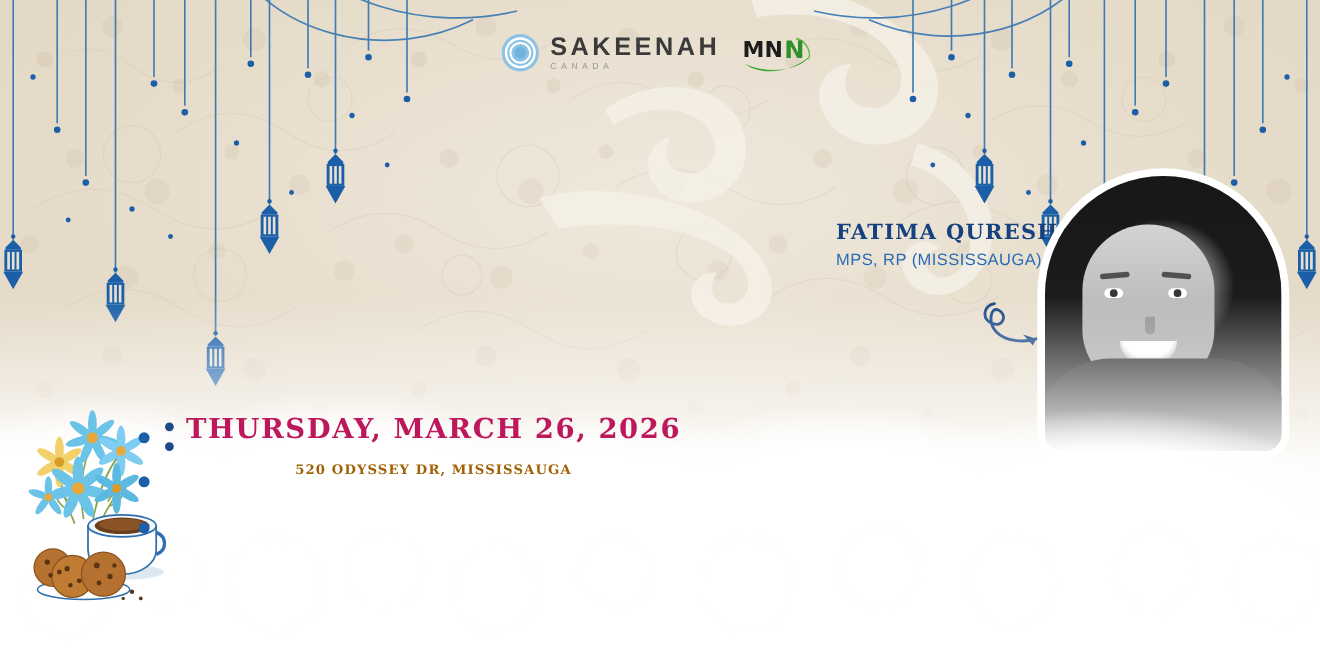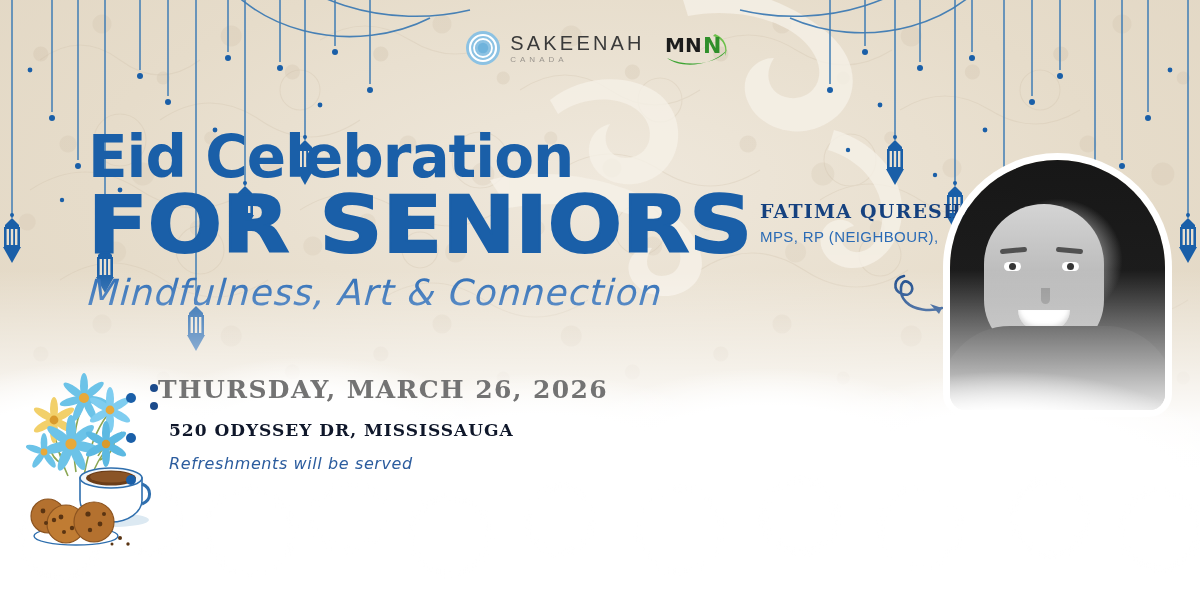--- a/index.html
+++ b/index.html
@@ -83,21 +83,21 @@
   .lanterns{position:absolute;inset:0;}
 
   
   .logo-row{
     position:absolute;left:0;right:0;top:28px;
     display:flex;justify-content:center;align-items:center;gap:18px;
   }
   .sakeenah{display:flex;align-items:center;gap:9px;}
   .sak-text{display:flex;flex-direction:column;line-height:1;}
   .sak-name{
-    font-size:20px;letter-spacing:3.2px;color:#3a3a3a;font-weight:400;
+    font-size:23px;letter-spacing:3.2px;color:#3a3a3a;font-weight:700;
   }
   .sak-sub{
     font-size:8px;letter-spacing:4px;color:#9a958e;margin-top:3px;
   }
   .mnn{display:flex;align-items:flex-end;}
 
   
   .headline{position:absolute;left:88px;top:128px;width:620px;}
   .h-line1{
     font-size:58px;font-weight:700;color:#1a5fa8;
@@ -166,34 +166,34 @@
   }
   .shoulder{
     position:absolute;left:-10px;bottom:-6px;width:235px;height:90px;
     background:linear-gradient(180deg,#2b2b2b,#3b3b3b);
     border-radius:70px 70px 0 0;
   }
 
   
   .details{position:absolute;left:150px;top:372px;}
   .det-item{
-    display:flex;align-items:baseline;
+    display:flex;align-items:baseline;gap:11px;
     font-family:"DejaVu Serif", serif;
-    font-size:25px;font-weight:700;color:#737373;
+    font-size:25px;font-weight:700;color:#be185d;
     letter-spacing:1.4px;line-height:1.42;
     white-space:nowrap;
   }
   .bullet{
     width:8px;height:8px;border-radius:50%;background:#1b4a8b;
     flex:0 0 8px;transform:translateY(-6px);
   }
   .address{
     font-family:"DejaVu Serif", serif;
-    font-size:17px;font-weight:700;color:#0f172a;
-    letter-spacing:1px;margin-left:19px;margin-top:4px;
+    font-size:12px;font-weight:700;color:#a16207;
+    letter-spacing:1px;margin-left:19px;margin-top:4px;text-align:center;
   }
   .refresh{
     font-family:"DejaVu Sans", sans-serif;
     font-style:italic;font-size:16px;color:#2b5c9e;
     letter-spacing:.6px;margin-left:19px;margin-top:14px;
   }
 
   
   .illo{position:absolute;left:14px;top:352px;width:150px;height:200px;}
   .dots-right{position:absolute;left:118px;top:388px;}
@@ -361,29 +361,24 @@
     <div class="mnn">
       <svg width="72" height="40" viewBox="0 0 72 40">
         <path d="M4 30 C16 40 46 40 64 22 C56 36 24 40 4 30 Z" fill="#3fa535"></path>
         <path d="M52 6 C62 10 66 20 62 28 C64 16 58 10 50 8 Z" fill="#6cc04a"></path>
         <text x="2" y="24" font-family="DejaVu Sans, sans-serif" font-size="20" font-weight="700" fill="#1c1c1c">MN</text>
         <text x="40" y="25" font-family="DejaVu Sans, sans-serif" font-size="22" font-weight="700" fill="#2f8f2a">N</text>
       </svg>
     </div>
   </div>
 
-  <div class="headline">
-    <div class="h-line1">Eid Celebration</div>
-    <div class="h-line2">FOR SENIORS</div>
-    <div class="h-line3">Mindfulness, Art &amp; Connection</div>
-  </div>
 
   <div class="speaker">
     <div class="sp-name">FATIMA QURESHI</div>
-    <div class="sp-cred">MPS, RP (NEIGHBOUR),</div>
+    <div class="sp-cred">MPS, RP (MISSISSAUGA),</div>
   </div>
 
   <svg class="arrow-doodle" width="70" height="56" viewBox="0 0 70 56">
     <g fill="none" stroke="#1b4a8b" stroke-width="2.6" stroke-linecap="round">
       <path d="M16 8 C6 10 4 22 14 26 C24 30 28 18 20 14 C12 10 10 26 18 34 C26 42 42 44 54 40"></path>
     </g>
     <path d="M54 40 l-12 -4 l9 10 Z" fill="#1b4a8b"></path>
   </svg>
 
   <div class="portrait">
@@ -524,16 +519,15 @@
 
   <div class="details">
     <div class="det-item">
       <span class="bullet"></span>
       <span>THURSDAY, MARCH 26, 2026</span>
     </div>
     <div class="det-item">
       <span class="bullet"></span>
     </div>
     <div class="address">520 ODYSSEY DR, MISSISSAUGA</div>
-    <div class="refresh">Refreshments will be served</div>
   </div>
 
 </div>
 
 </body></html>

